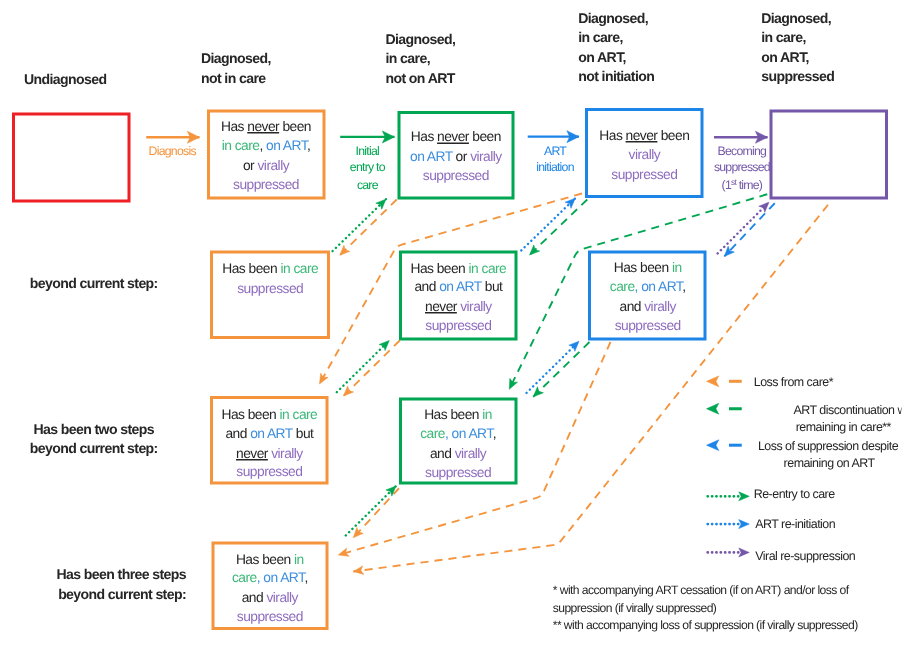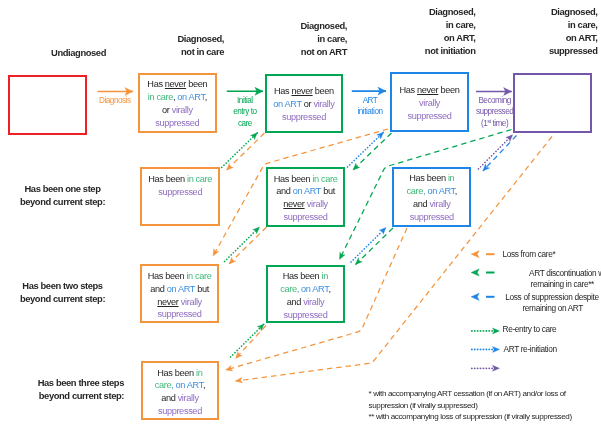--- a/index.html
+++ b/index.html
@@ -1,19 +1,19 @@
 <!DOCTYPE html>
 <html><head>
 <meta charset="utf-8">
 <style>
   html,body{margin:0;padding:0;}
   body{width:601px;height:431px;background:#fff;font-family:"Liberation Sans",sans-serif;overflow:hidden;position:relative;
        -webkit-font-smoothing:antialiased;}
   #stage{position:absolute;left:0;top:0;width:601px;height:431px;}
-  .hdr{position:absolute;font-weight:bold;font-size:9.4px;letter-spacing:-0.4px;line-height:13.1px;color:#262626;text-align:right;white-space:nowrap;}
+  .hdr{position:absolute;font-weight:bold;font-size:9.4px;letter-spacing:-0.4px;line-height:13.1px;color:#262626;text-align:left;white-space:nowrap;}
   .rowlbl{position:absolute;font-weight:bold;font-size:9.4px;letter-spacing:-0.4px;line-height:13.1px;color:#262626;text-align:center;white-space:nowrap;}
   .box{position:absolute;box-sizing:border-box;background:#fff;}
   .boxtxt{position:absolute;left:-3px;right:-3px;font-size:9.2px;letter-spacing:-0.35px;line-height:12.9px;text-align:center;color:#262626;white-space:nowrap;}
   .c-care{color:#3cb878;}
   .c-art{color:#3c8ede;}
   .c-sup{color:#8e6cbf;}
   u{text-decoration:underline;text-underline-offset:1px;}
   svg{position:absolute;left:0;top:0;}
   .alabel{position:absolute;font-weight:normal;font-size:8.2px;letter-spacing:-0.5px;line-height:11.15px;text-align:center;white-space:nowrap;}
   .alabel sup{font-size:5.6px;vertical-align:baseline;position:relative;top:-2.6px;line-height:0;}
@@ -44,21 +44,20 @@
     <div>not initiation</div>
   </div>
   <div class="hdr" style="left:507.5px;top:5px;width:90px;">
     <div>Diagnosed,</div>
     <div>in care,</div>
     <div>on ART,</div>
     <div>suppressed</div>
   </div>
 
   <div class="rowlbl" style="left:17.5px;top:182px;width:90px;">
-    <div>Has been one step</div>
     <div>beyond current step:</div>
   </div>
   <div class="rowlbl" style="left:17.5px;top:279px;width:90px;">
     <div>Has been two steps</div>
     <div>beyond current step:</div>
   </div>
   <div class="rowlbl" style="left:34px;top:376px;width:90px;text-align:right;">
     <div>Has been three steps</div>
     <div>beyond current step:</div>
   </div>
@@ -281,20 +280,23 @@
   <div class="legtxt" style="left:502.5px;top:292px;width:99px;text-align:center;">
     <div>Loss of suppression despite</div>
     <div style="padding-left:1.5px;"><span>remaining on ART</span></div>
   </div>
   <div class="legtxt" style="left:502.5px;top:324px;width:99px;">
     <div>Re-entry to care</div>
   </div>
   <div class="legtxt" style="left:503.5px;top:343.5px;width:99px;">
     <div>ART re-initiation</div>
   </div>
+  <div class="legtxt" style="left:503.5px;top:364.5px;width:99px;">
+    <div>Viral re-suppression</div>
+  </div>
 
   <div class="note" style="left:368.5px;top:388px;width:239px;">
     <div>* with accompanying ART cessation (if on ART) and/or loss of</div>
     <div>suppression (if virally suppressed)</div>
     <div>** with accompanying loss of suppression (if virally suppressed)</div>
   </div>
 
 </div>
 
 </body></html>

